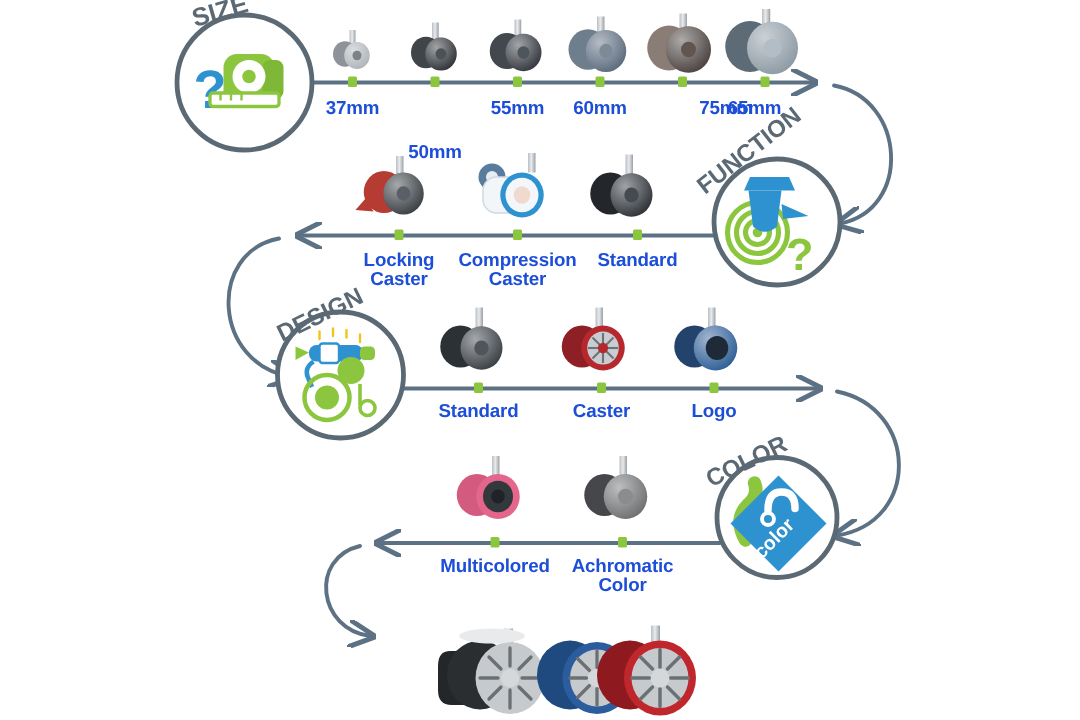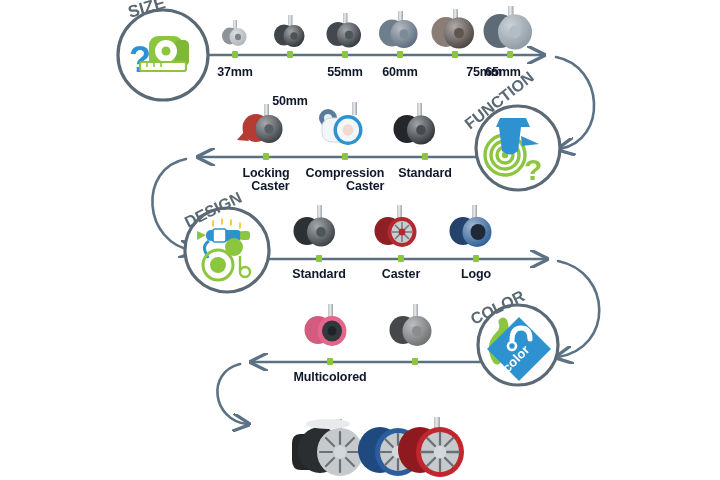--- a/index.html
+++ b/index.html
@@ -26,24 +26,24 @@
     left: 0; top: 0;
     width: 720px;
     height: 480px;
   }
   #flow-svg { z-index: 1; }
   #icons-layer { z-index: 3; }
   #labels-layer { z-index: 4; }
 
   .axis-label {
     position: absolute;
-    text-align: right;
+    text-align: center;
     font-size: 12.5px;
     font-weight: bold;
-    color: #0f172a;
+    color: #1d4ed8;
     line-height: 13px;
     letter-spacing: -0.1px;
     white-space: pre-line;
     transform: translateX(-50%);
   }
 </style>
 </head>
 <body>
 
 <div id="stage">
@@ -355,15 +355,17 @@
 Caster</div>
     <div class="axis-label" style="left:345px; top:167px;">Compression
 Caster</div>
     <div class="axis-label" style="left:425px; top:167px;">Standard</div>
 
     <div class="axis-label" style="left:319px; top:268px;">Standard</div>
     <div class="axis-label" style="left:401px; top:268px;">Caster</div>
     <div class="axis-label" style="left:476px; top:268px;">Logo</div>
 
     <div class="axis-label" style="left:330px; top:371px;">Multicolored</div>
+    <div class="axis-label" style="left:415px; top:371px;">Achromatic
+Color</div>
   </div>
 
 </div>
 
 </body></html>

